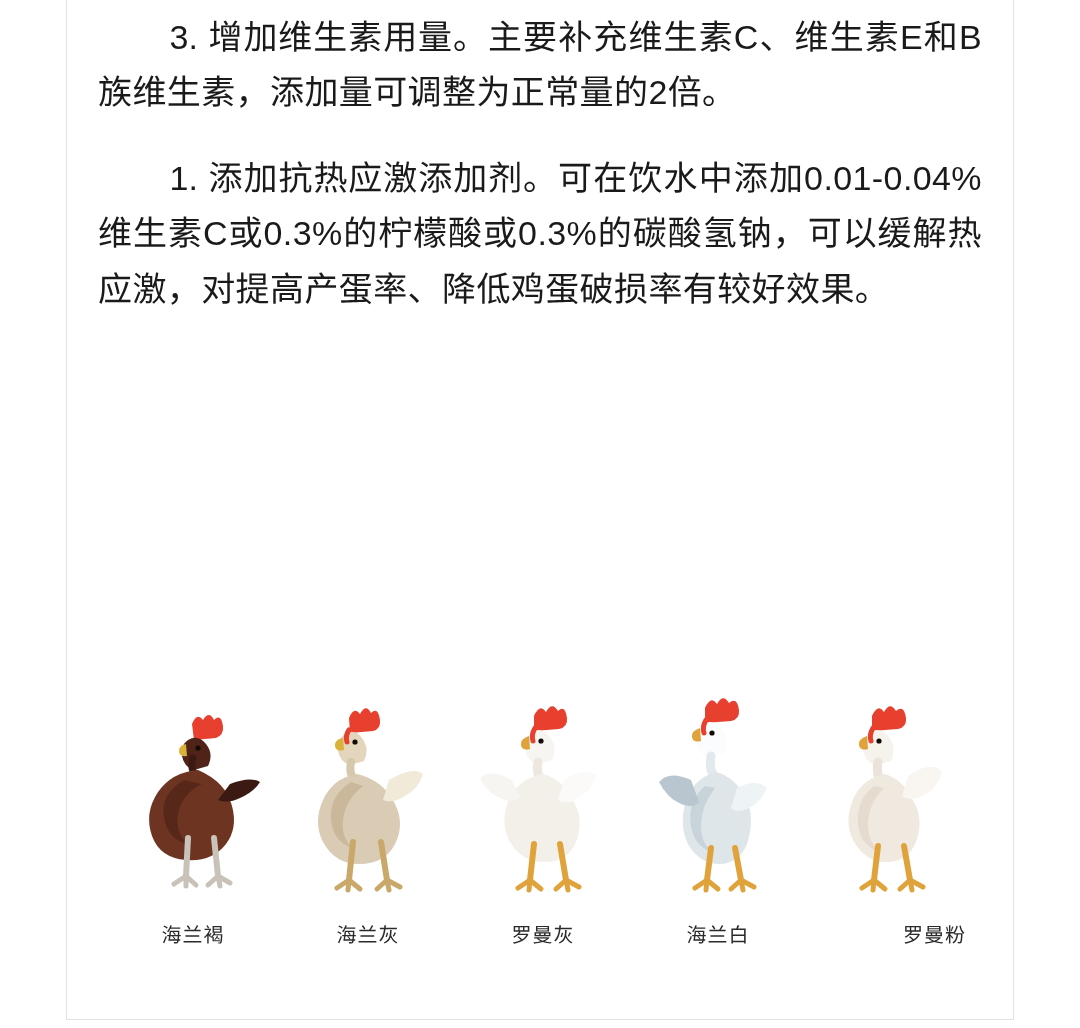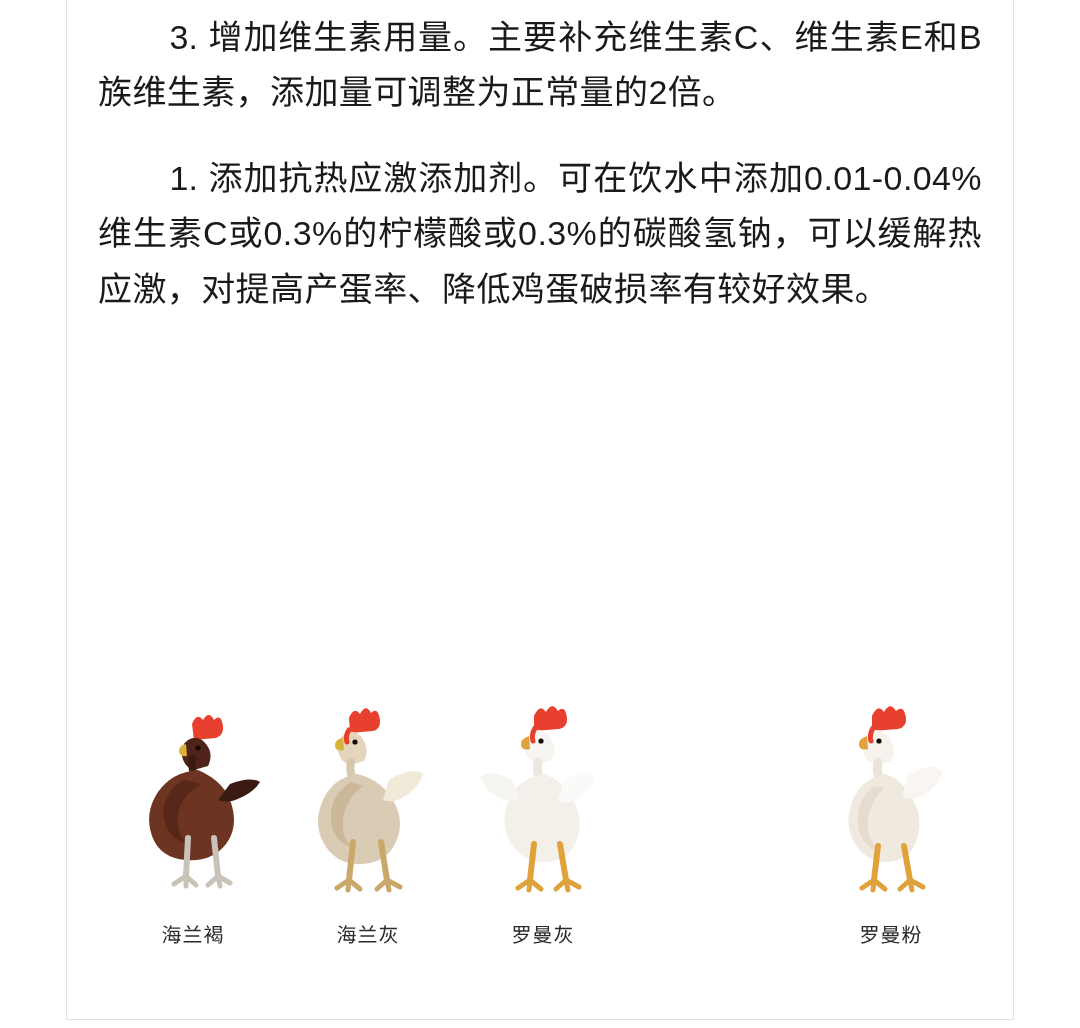--- a/index.html
+++ b/index.html
@@ -160,22 +160,43 @@
             <path d="M44 92 q-22 -12 -32 -2 q6 14 20 20 q12 6 20 0 z" fill="#f7f5f1"></path>
             <path d="M96 92 q22 -14 32 -4 q-4 14 -18 22 q-12 8 -20 2 z" fill="#fbfaf8"></path>
             <path d="M66 156 l-4 36 M92 156 l6 36" stroke="#e0a33c" stroke-width="6" stroke-linecap="round" fill="none"></path>
             <path d="M62 192 l-12 8 M62 192 l-1 10 M62 192 l11 9 M98 192 l-10 9 M98 192 l2 10 M98 192 l13 7" stroke="#e0a33c" stroke-width="5" stroke-linecap="round" fill="none"></path>
           </g>
         </svg>
       </div>
       <div class="bird-caption">罗曼灰</div>
     </div>
 
-
-    <div class="bird" style="left:718px;">
+    <div class="bird" style="left:545px;">
+      <div class="bird-art">
+        <svg width="150" height="225" viewBox="0 0 150 225">
+          <g>
+            <path d="M62 20 q6 -13 12 -4 q6 -11 12 -1 q8 -7 10 7 q1 9 -8 11 l-26 2 z" fill="#e8402f"></path>
+            <path d="M60 36 q-9 7 -7 18 q2 12 13 15 l15 -4 q6 -13 -2 -24 q-9 -11 -19 -5 z" fill="#fbfcfd"></path>
+            <path d="M57 40 q-9 3 -8 9 q1 6 9 4 z" fill="#e0a33c"></path>
+            <circle cx="69" cy="45" r="2.6" fill="#120a07"></circle>
+            <path d="M63 32 q-4 7 -2 13" stroke="#e8402f" stroke-width="5" fill="none" stroke-linecap="round"></path>
+            <path d="M68 68 q-2 12 2 18 q3 6 3 12" stroke="#e3eaee" stroke-width="9" fill="none" stroke-linecap="round"></path>
+            <path d="M72 84 q-24 8 -30 32 q-6 24 4 42 q12 18 30 18 q20 0 28 -20 q8 -24 0 -44 q-12 -24 -32 -28 z" fill="#dfe6ea"></path>
+            <path d="M48 92 q-22 -10 -32 2 q8 16 22 22 q12 5 18 -2 z" fill="#b9c6cf"></path>
+            <path d="M94 100 q20 -10 30 0 q-6 14 -18 20 q-12 6 -18 0 z" fill="#eef3f6"></path>
+            <path d="M72 100 q-14 18 -14 38 q0 18 12 26 q-18 -4 -22 -26 q-4 -24 14 -40 z" fill="#b9c6cf" opacity="0.6"></path>
+            <path d="M68 160 l-4 32 M92 160 l6 32" stroke="#e0a33c" stroke-width="6" stroke-linecap="round" fill="none"></path>
+            <path d="M64 192 l-12 8 M64 192 l-1 10 M64 192 l11 9 M98 192 l-10 9 M98 192 l2 10 M98 192 l13 7" stroke="#e0a33c" stroke-width="5" stroke-linecap="round" fill="none"></path>
+          </g>
+        </svg>
+      </div>
+      <div class="bird-caption">海兰白</div>
+    </div>
+
+    <div class="bird" style="left:718px;text-align:right;">
       <div class="bird-art">
         <svg width="150" height="225" viewBox="0 0 150 225">
           <g>
             <path d="M56 28 q6 -13 12 -4 q6 -11 12 -1 q8 -7 10 7 q1 9 -8 11 l-26 2 z" fill="#e8402f"></path>
             <path d="M54 44 q-9 7 -7 18 q2 12 13 15 l15 -4 q6 -13 -2 -24 q-9 -11 -19 -5 z" fill="#f6f2ec"></path>
             <path d="M51 48 q-9 3 -8 9 q1 6 9 4 z" fill="#e0a33c"></path>
             <circle cx="63" cy="53" r="2.6" fill="#120a07"></circle>
             <path d="M57 40 q-4 7 -2 13" stroke="#e8402f" stroke-width="5" fill="none" stroke-linecap="round"></path>
             <path d="M62 74 q-2 11 2 17 q3 5 3 10" stroke="#eae3d9" stroke-width="9" fill="none" stroke-linecap="round"></path>
             <path d="M68 86 q-24 6 -32 28 q-8 22 2 40 q12 20 32 20 q22 0 30 -20 q8 -22 -2 -40 q-12 -24 -30 -28 z" fill="#f0e9df"></path>

